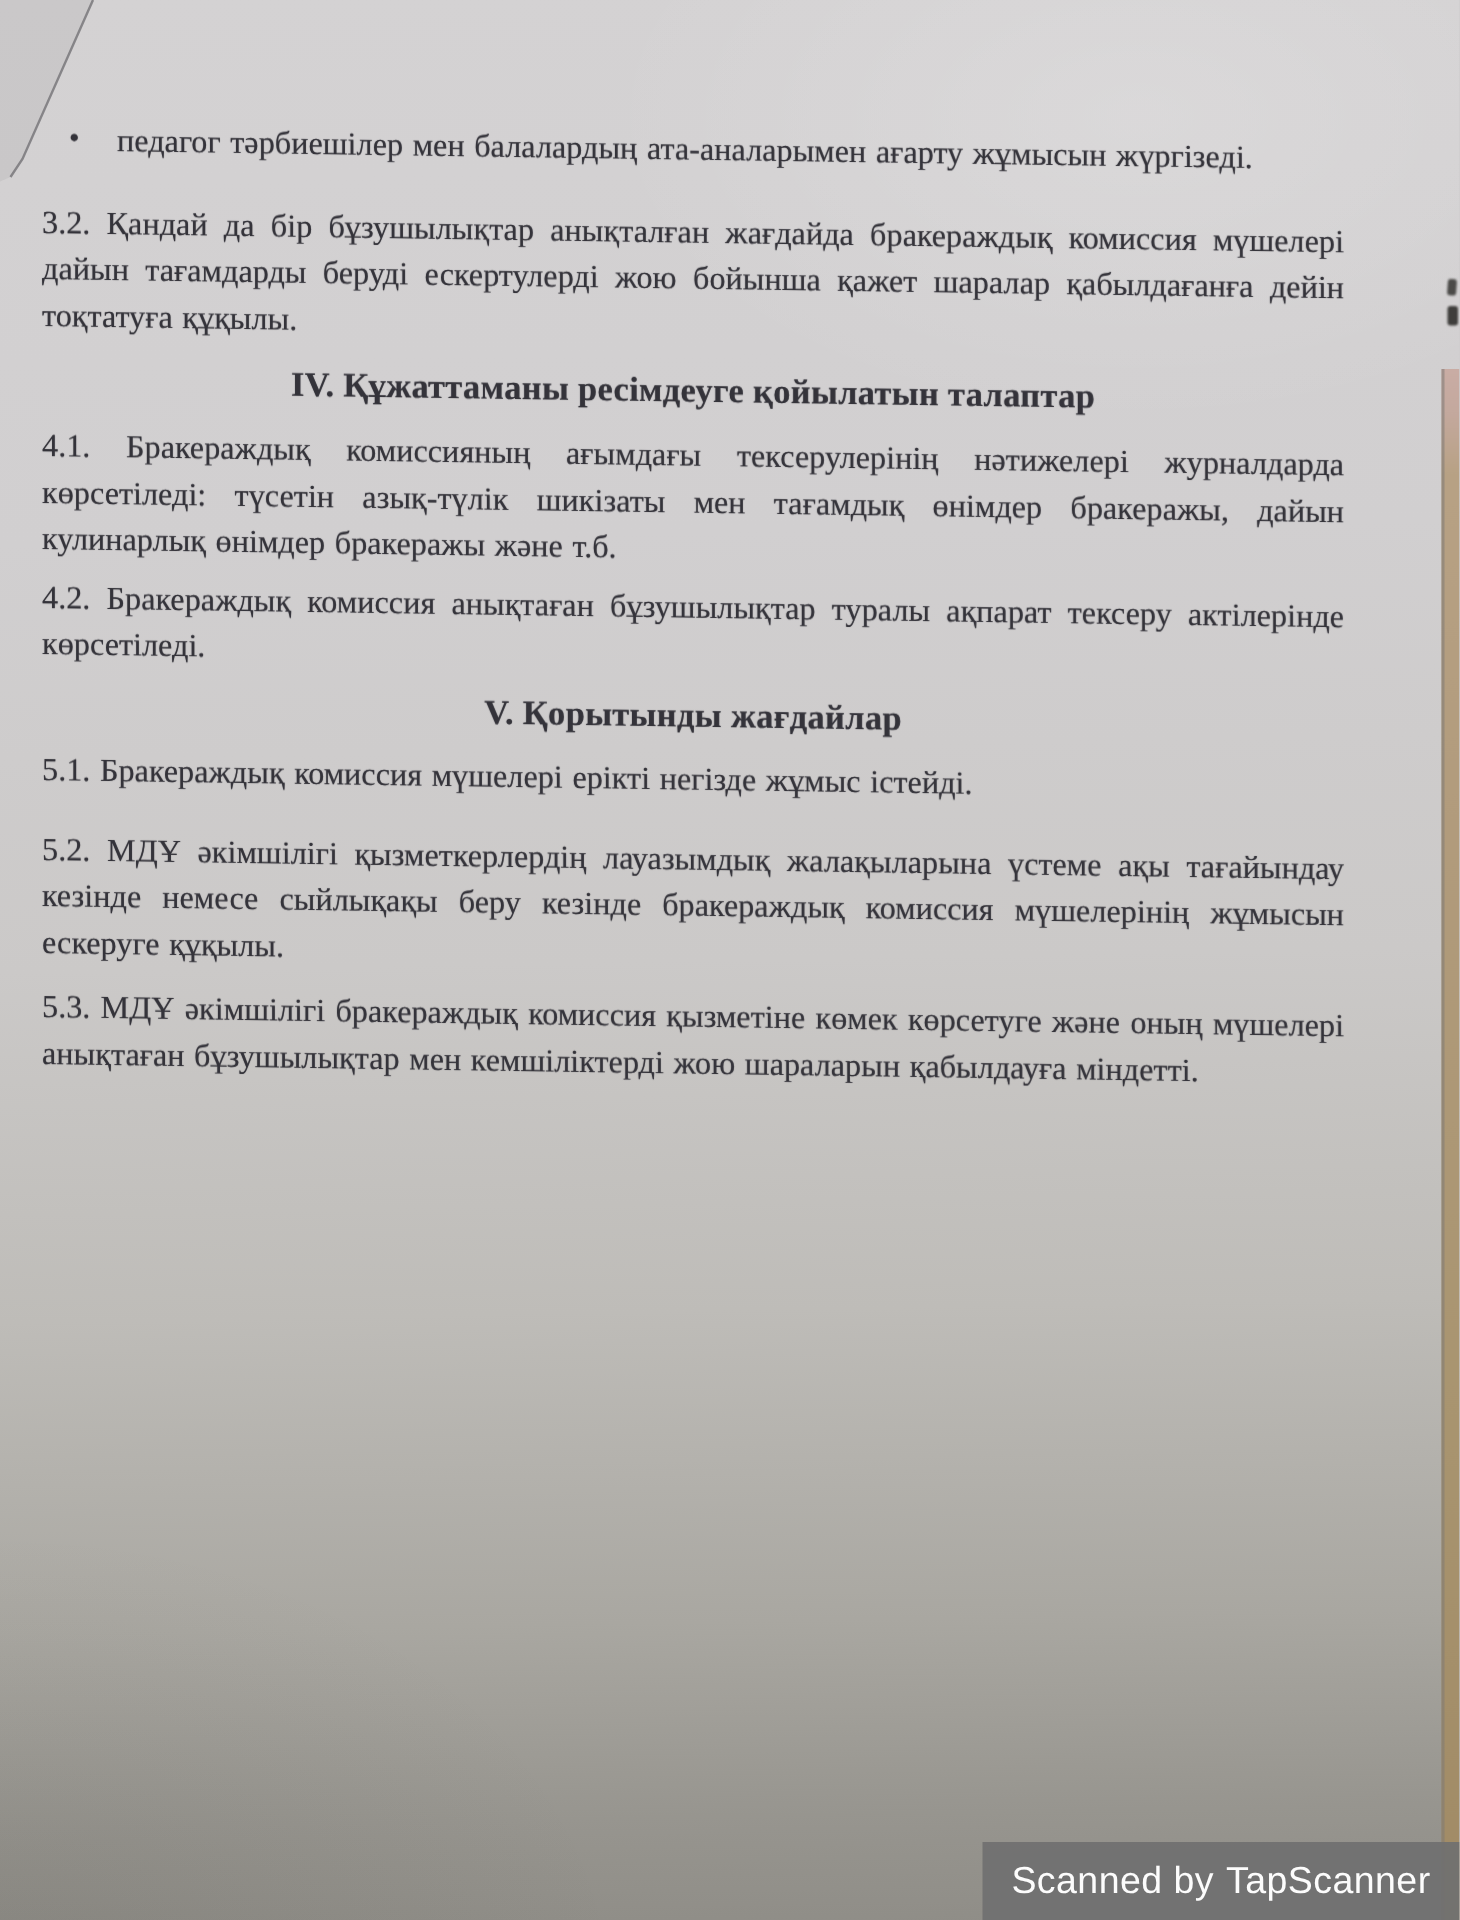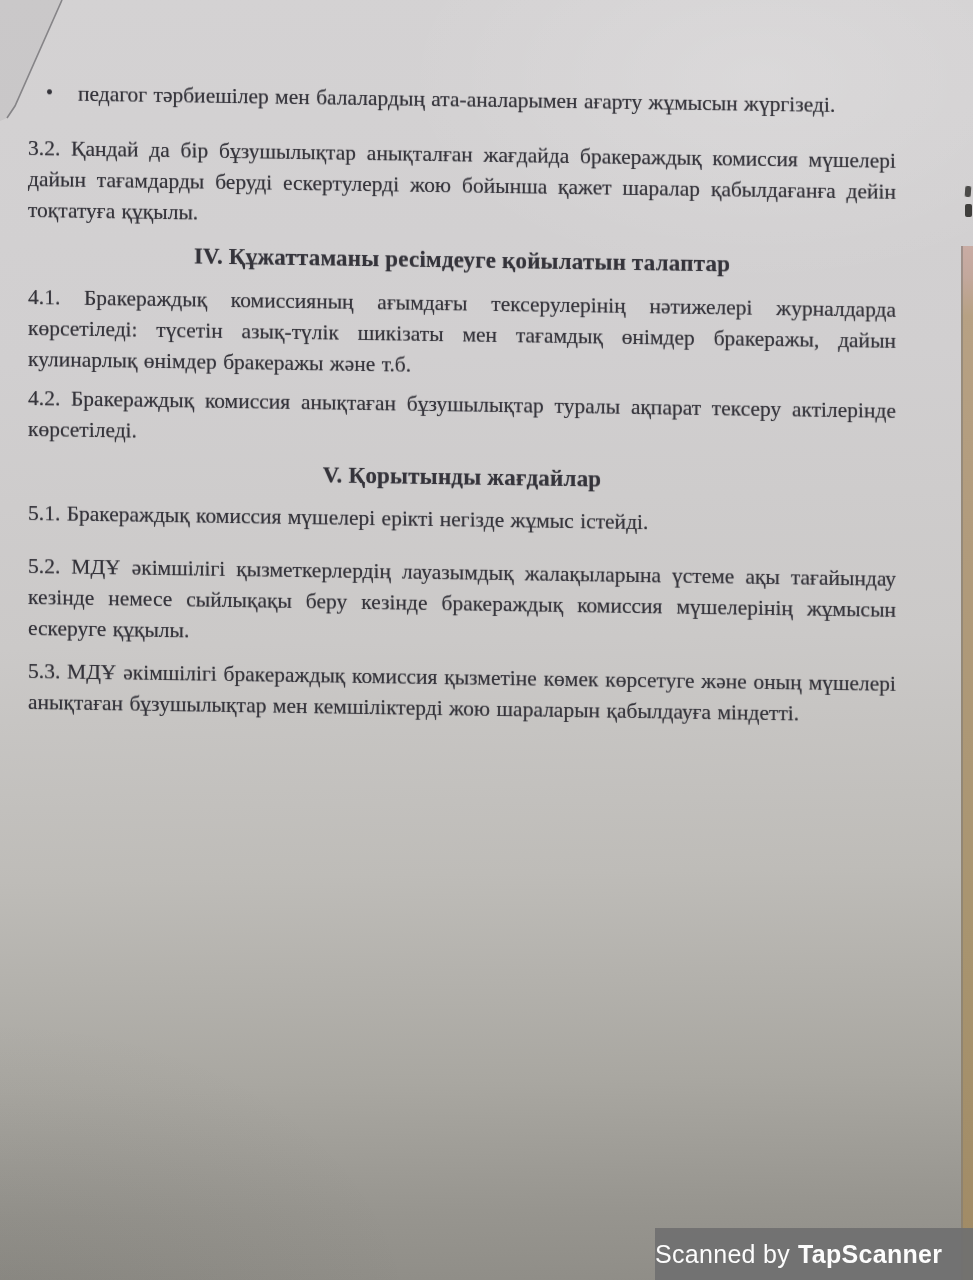--- a/index.html
+++ b/index.html
@@ -50,26 +50,26 @@
   .mb8  { margin-bottom: 8px  !important; }
   .mb10 { margin-bottom: 10px !important; }
   .mb12 { margin-bottom: 12px !important; }
   .mb13 { margin-bottom: 13px !important; }
   .mb22 { margin-bottom: 22px !important; }
   .mb24 { margin-bottom: 24px !important; }
   
   .watermark {
     position: absolute; left: 655px; top: 1228px; right: 0; bottom: 0;
     background: rgba(112,112,112,0.93);
-    display: flex; align-items: center; 
+    display: flex; align-items: center; justify-content: center;
     font-family: "Liberation Sans", "DejaVu Sans", sans-serif;
     font-size: 25px; color: #fcfcfc; letter-spacing: 0.3px;
   }
   .watermark .prefix { font-weight: 400; margin-right: 8px; }
-  .watermark .brand  { font-weight: 700; }
+  .watermark .brand  { font-weight: 400; }
   .corner-crease { position: absolute; left: 0; top: 0; }
 </style>
 </head>
 <body>
 
 <div class="scan"></div>
 
 <svg class="corner-crease" width="90" height="130" aria-hidden="true">
   <polygon points="0,0 62,0 15,106 7,118 0,121" fill="rgba(70,70,75,0.07)"></polygon>
   <polyline points="62,0 15,106 7,118" stroke="rgba(110,108,112,0.75)" stroke-width="1.6" fill="none"></polyline>

